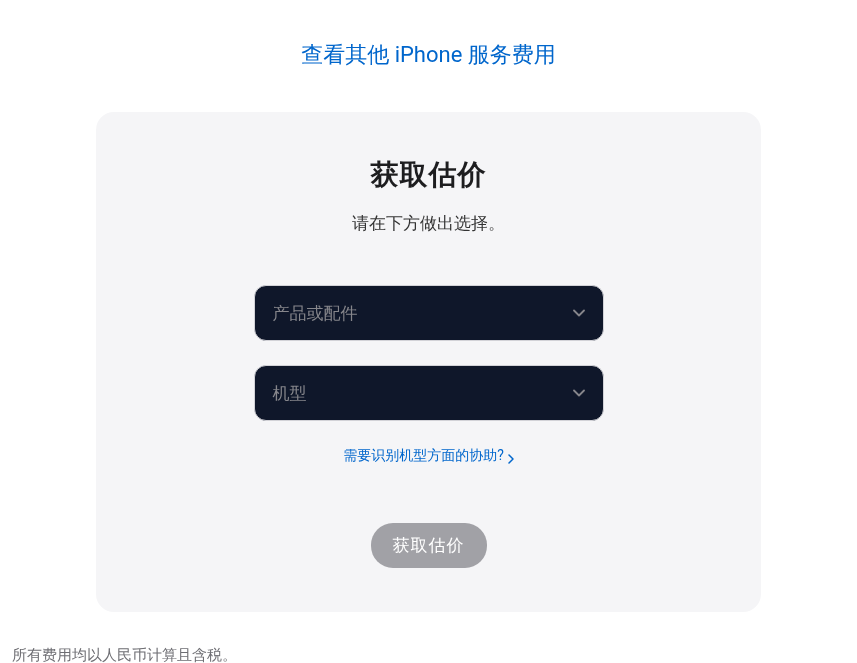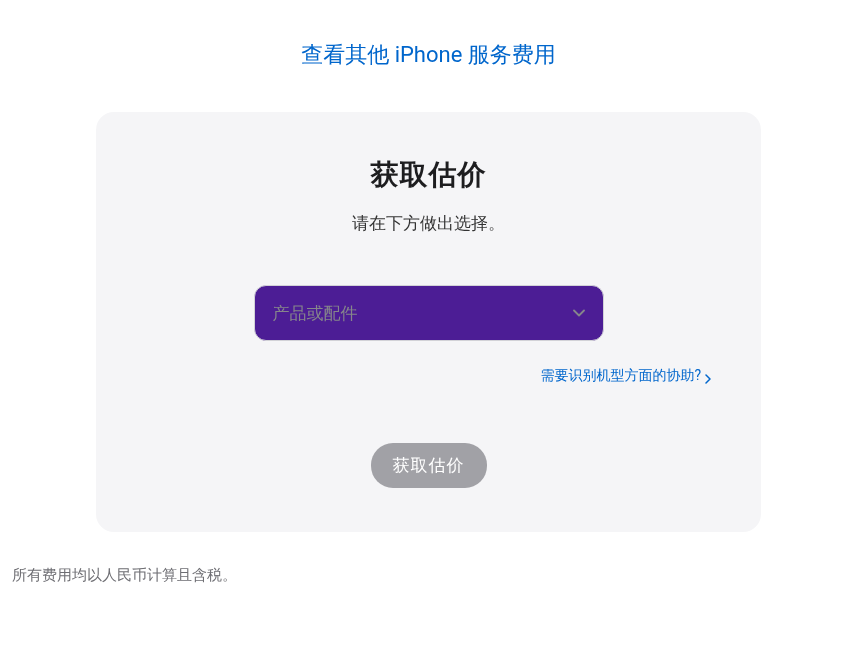--- a/index.html
+++ b/index.html
@@ -49,21 +49,21 @@
       margin-bottom: 50px;
     }
     .select-wrapper {
       width: 350px;
       margin: 0 auto 24px auto;
       position: relative;
     }
     .select-box {
       width: 100%;
       height: 56px;
-      background: #4c1d95;
+      background: #0f172a;
       border: 1px solid #d2d2d7;
       border-radius: 12px;
       padding: 0 18px;
       display: flex;
       align-items: center;
       justify-content: space-between;
       cursor: pointer;
     }
     .select-placeholder {
       color: #86868b;
@@ -73,21 +73,21 @@
       width: 12px;
       height: 12px;
       display: flex;
       align-items: center;
       justify-content: center;
     }
     .chevron svg {
       fill: #86868b;
     }
     .help-link {
-      text-align: right;
+      text-align: center;
       margin-top: 16px;
       margin-bottom: 58px;
     }
     .help-link a {
       color: #0066cc;
       text-decoration: none;
       font-size: 14px;
       cursor: pointer;
       display: inline-flex;
       align-items: center;
@@ -136,20 +136,30 @@
       <div class="select-box">
         <span class="select-placeholder">产品或配件</span>
         <span class="chevron">
           <svg width="12" height="8" viewBox="0 0 12 8">
               <path d="M1 1.5 L6 6.5 L11 1.5" stroke="#86868b" stroke-width="1.8" fill="none" stroke-linecap="round" stroke-linejoin="round"></path>
             </svg>
         </span>
       </div>
     </div>
 
+    <div class="select-wrapper">
+      <div class="select-box">
+        <span class="select-placeholder">机型</span>
+        <span class="chevron">
+          <svg width="12" height="8" viewBox="0 0 12 8">
+              <path d="M1 1.5 L6 6.5 L11 1.5" stroke="#86868b" stroke-width="1.8" fill="none" stroke-linecap="round" stroke-linejoin="round"></path>
+            </svg>
+        </span>
+      </div>
+    </div>
 
     <div class="help-link">
       <a>
         <span>需要识别机型方面的协助?</span>
         <span class="chev-right">
           <svg width="6" height="10" viewBox="0 0 6 10">
               <path d="M1 1 L5 5 L1 9" stroke="#0066cc" stroke-width="1.5" fill="none" stroke-linecap="round" stroke-linejoin="round"></path>
             </svg>
         </span>
       </a>

